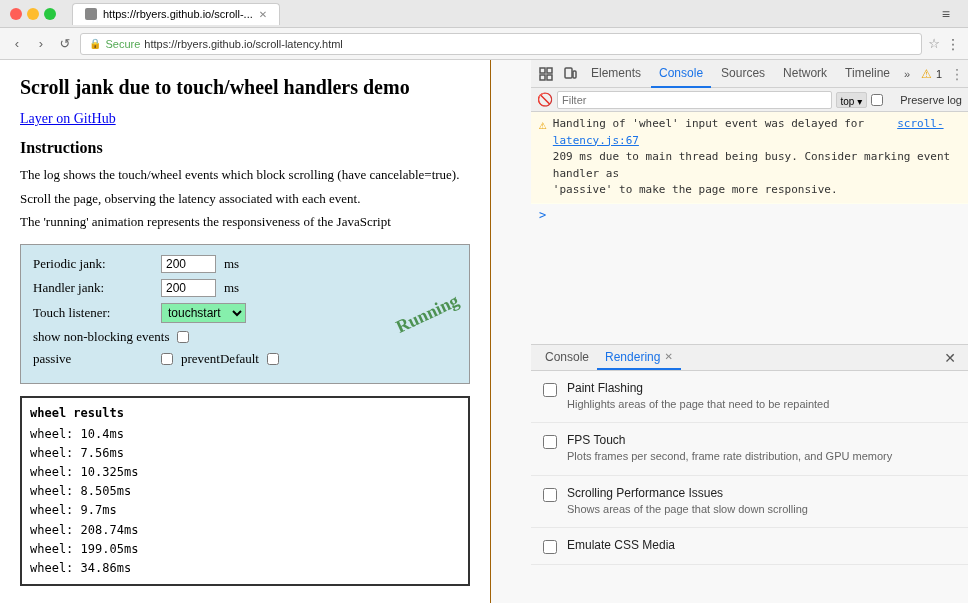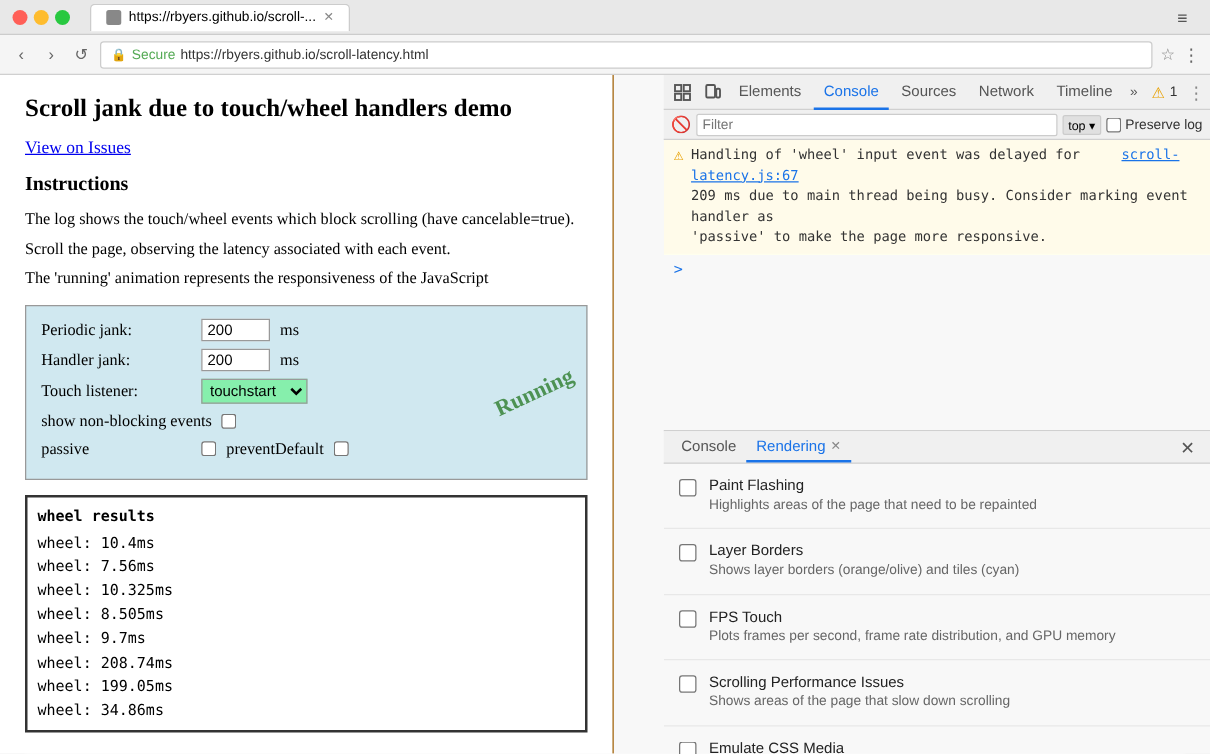--- a/index.html
+++ b/index.html
@@ -63,21 +63,21 @@
     .devtools-tab.active { color: #1a73e8; border-bottom: 2px solid #1a73e8; }
     .devtools-more { font-size: 11px; color: #555; padding: 0 4px; cursor: pointer; }
 
     
     .console-area { flex: 1; border-bottom: 1px solid #d0d0d0; overflow-y: auto; }
     .console-toolbar { height: 24px; background: #f0f0f0; border-bottom: 1px solid #d0d0d0; display: flex; align-items: center; padding: 0 6px; gap: 4px; font-size: 11px; }
     .console-clear-btn { width: 16px; height: 16px; display: flex; align-items: center; justify-content: center; font-size: 13px; color: #666; cursor: pointer; }
     .console-filter { flex: 1; height: 18px; border: 1px solid #ccc; border-radius: 2px; font-size: 11px; padding: 0 4px; }
     .top-level-filter { display: flex; align-items: center; gap: 3px; }
     .top-level-btn { border: 1px solid #ccc; background: #e0e0e0; border-radius: 2px; height: 16px; padding: 0 4px; font-size: 10px; cursor: pointer; display: flex; align-items: flex-end; }
-    .preserve-log { display: flex; align-items: center; gap: 3px; font-size: 11px; color: #333; }
+    .preserve-log { display: flex; align-items: center; gap: 17px; font-size: 11px; color: #333; }
     .preserve-cb { width: 12px; height: 12px; }
 
     .console-message { padding: 4px 8px; border-bottom: 1px solid #ffe; background: #fffbea; display: flex; gap: 6px; align-items: flex-start; font-size: 11px; font-family: monospace; }
     .console-warn-icon { color: #e8a000; font-size: 13px; flex-shrink: 0; margin-top: 1px; }
     .console-msg-text { flex: 1; color: #333; line-height: 1.5; }
     .console-link { color: #1a73e8; text-decoration: underline; cursor: pointer; }
     .console-prompt { padding: 4px 8px; display: flex; align-items: center; font-size: 12px; font-family: monospace; color: #1a73e8; }
     .prompt-symbol { color: #1a73e8; margin-right: 4px; }
 
     
@@ -131,21 +131,21 @@
       <span class="url-text">https://rbyers.github.io/scroll-latency.html</span>
     </div>
     <div class="star-btn">☆</div>
     <div class="more-btn">⋮</div>
   </div>
 
   <div class="main-area">
 
     <div class="page-content">
       <h1 class="page-title">Scroll jank due to touch/wheel handlers demo</h1>
-      <a class="page-link">View on Issues</a>
+      <a class="page-link">Layer on GitHub</a>
       <h2 class="page-section-title">Instructions</h2>
       <p class="page-text">The log shows the touch/wheel events which block scrolling (have cancelable=true).</p>
       <p class="page-text">Scroll the page, observing the latency associated with each event.</p>
       <p class="page-text">The 'running' animation represents the responsiveness of the JavaScript</p>
 
       <div class="demo-box">
 
         <div class="demo-row">
           <span class="demo-label">Periodic jank:</span>
           <input type="text" class="demo-input" value="200" style="">
@@ -277,27 +277,20 @@
       <div class="rendering-panel">
 
         <div class="rendering-item">
           <input type="checkbox" class="rendering-checkbox" style="">
           <div class="rendering-item-content">
             <div class="rendering-item-title">Paint Flashing</div>
             <div class="rendering-item-desc">Highlights areas of the page that need to be repainted</div>
           </div>
         </div>
 
-        <div class="rendering-item">
-          <input type="checkbox" class="rendering-checkbox" style="">
-          <div class="rendering-item-content">
-            <div class="rendering-item-title">Layer Borders</div>
-            <div class="rendering-item-desc">Shows layer borders (orange/olive) and tiles (cyan)</div>
-          </div>
-        </div>
 
         <div class="rendering-item">
           <input type="checkbox" class="rendering-checkbox" style="">
           <div class="rendering-item-content">
             <div class="rendering-item-title">FPS Touch</div>
             <div class="rendering-item-desc">Plots frames per second, frame rate distribution, and GPU memory</div>
           </div>
         </div>
 
         <div class="rendering-item">

